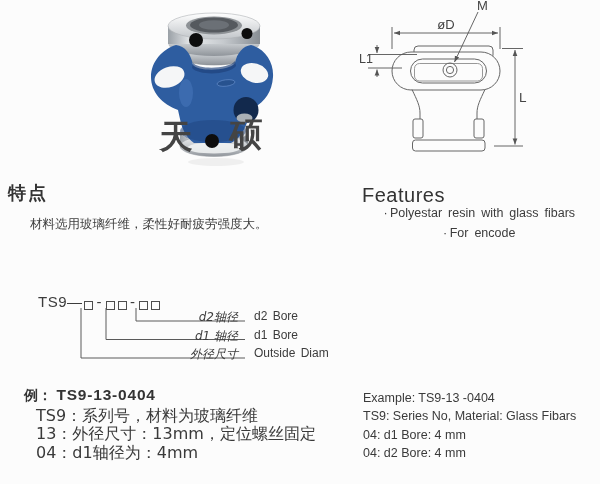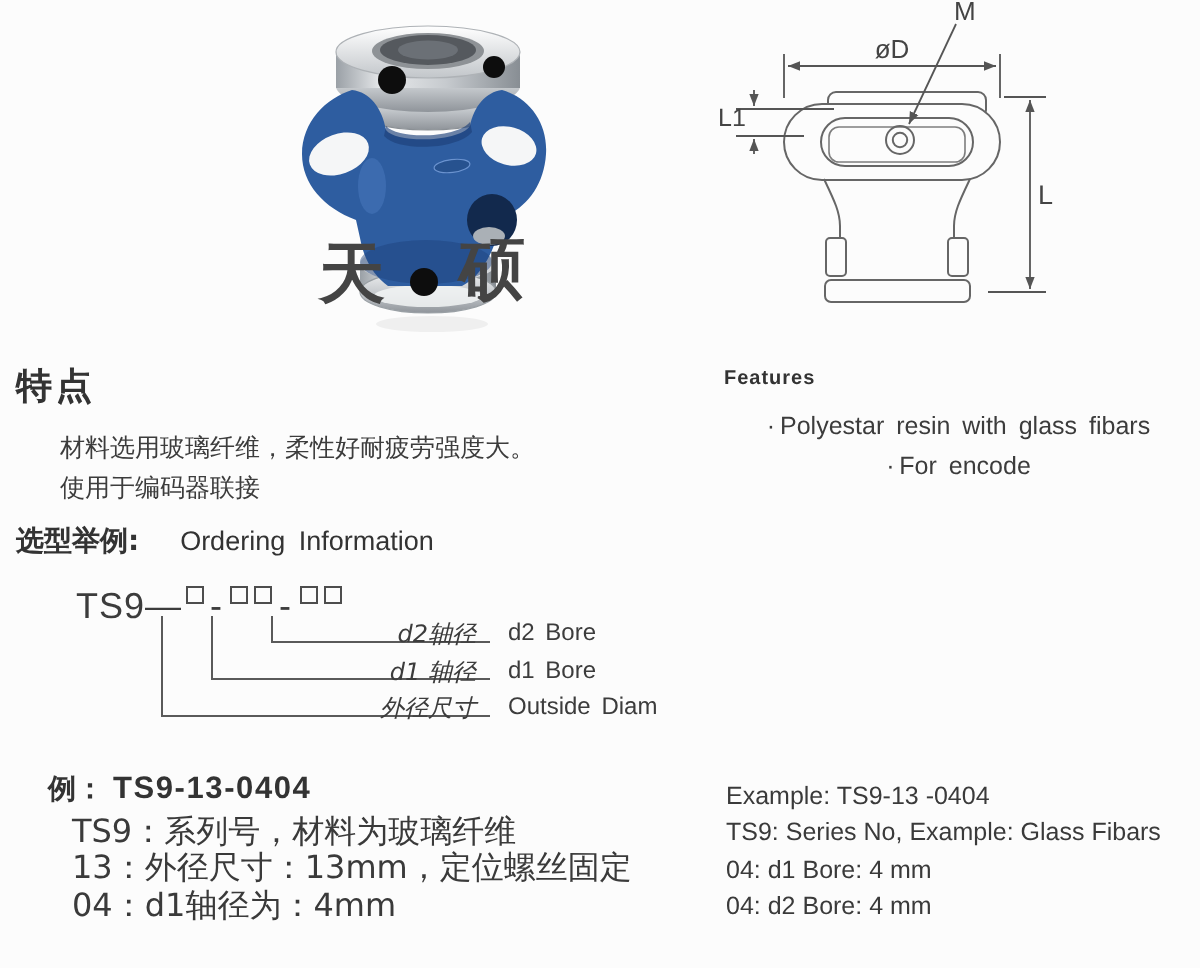--- a/index.html
+++ b/index.html
@@ -5,29 +5,29 @@
   * { margin:0; padding:0; box-sizing:border-box; }
   body { background:#e8e8e8; font-family:"Liberation Sans","DejaVu Sans",sans-serif; }
   .page {
     position:relative; width:600px; height:484px;
     background:#fcfcfc; color:#3a3a3a; overflow:hidden;
     font-family:"Liberation Sans","DejaVu Sans",sans-serif;
   }
   .abs { position:absolute; }
   .cjk { font-family:"DejaVu Sans","Liberation Sans",sans-serif; }
   .h-cn  { font-weight:bold; font-size:18px; color:#333; letter-spacing:2px; }
-  .h-en  { font-size:10px; color:#333; letter-spacing:0.5px;font-weight:bold; }
+  .h-en  { font-size:20px; color:#333; letter-spacing:0.5px; }
   .body-txt { font-size:12.5px; color:#3c3c3c; }
   .feat-cn { left:30px; top:214px; line-height:20px; }
   .feat-en-items { left:381px; top:204px; line-height:19.5px; word-spacing:2.5px;text-align:center; }
   .feat-en-items .bullet { display:inline-block; width:9px; }
   .ord-head { left:8px; top:262px; }
   .ord-head .cn { font-weight:bold; font-size:14px; color:#333; }
   .ord-head .en { font-size:13.5px; color:#333; margin-left:16px; word-spacing:3px; }
-  .model-row { left:38px; top:293px; display:flex; align-items:flex-start; font-size:18px; color:#3c3c3c; letter-spacing:0.5px; }
+  .model-row { left:38px; top:293px; display:flex; align-items:flex-end; font-size:15px; color:#3c3c3c; letter-spacing:0.5px; }
   .model-row .bx { width:9px; height:9px; border:1px solid #4d4d4d; background:#fcfcfc; margin:0 1.5px; }
   .model-row .dash { margin:0 2px; }
   .ord-row { left:0; top:0; width:600px; height:14px; font-size:12px; color:#3c3c3c; }
   .ord-row .cn { position:absolute; right:362px; white-space:nowrap;font-style:italic; }
   .ord-row .en { position:absolute; left:254px; white-space:nowrap; word-spacing:2px; }
   .ex-head { left:24px; top:386px; white-space:nowrap; }
   .ex-head .pf { font-weight:bold; font-size:14px; color:#333; }
   .ex-head .mdl { font-weight:bold; font-size:15.5px; color:#333; letter-spacing:0.8px; }
   .ex-cn { left:36px; top:407px; line-height:18.4px; font-size:16px; }
   .ex-en { left:363px; top:389px; line-height:18.4px; font-size:12.5px; white-space:nowrap; }
@@ -138,37 +138,32 @@
     </g>
     <text x="446" y="29" text-anchor="middle" font-size="13">øD</text>
     <text x="477" y="10" font-size="13">M</text>
     <text x="359" y="63" font-size="12.5">L1</text>
     <text x="519" y="102" font-size="13.5">L</text>
   </svg>
 
   <div class="abs h-cn cjk" style="left:8px; top:181px;">特点</div>
   <div class="abs body-txt cjk feat-cn">
     <div>材料选用玻璃纤维，柔性好耐疲劳强度大。</div>
-    <div>使用于编码器联接</div>
   </div>
 
   <div class="abs h-en" style="left:362px; top:184px;">Features</div>
   <div class="abs body-txt feat-en-items">
     <div>
       <span class="bullet">·</span><span>Polyestar resin with glass fibars</span>
     </div>
     <div>
       <span class="bullet">·</span><span>For encode</span>
     </div>
   </div>
 
-  <div class="abs ord-head">
-    <span class="cn cjk">选型举例:</span>
-    <span class="en">Ordering Information</span>
-  </div>
 
   <div class="abs model-row">
     <span>TS9</span>
     <span>—</span>
     <span class="bx"></span>
     <span class="dash">-</span>
     <span class="bx"></span>
     <span class="bx"></span>
     <span class="dash">-</span>
     <span class="bx"></span>
@@ -201,18 +196,18 @@
     <span class="mdl">TS9-13-0404</span>
   </div>
   <div class="abs ex-cn cjk">
     <div>TS9：系列号，材料为玻璃纤维</div>
     <div>13：外径尺寸：13mm，定位螺丝固定</div>
     <div>04：d1轴径为：4mm</div>
   </div>
 
   <div class="abs ex-en">
     <div>Example: TS9-13 -0404</div>
-    <div>TS9: Series No, Example: Glass Fibars</div>
+    <div>TS9: Series No, Material: Glass Fibars</div>
     <div>04: d1 Bore: 4 mm</div>
     <div>04: d2 Bore: 4 mm</div>
   </div>
 
 </div>
 
 </body></html>

